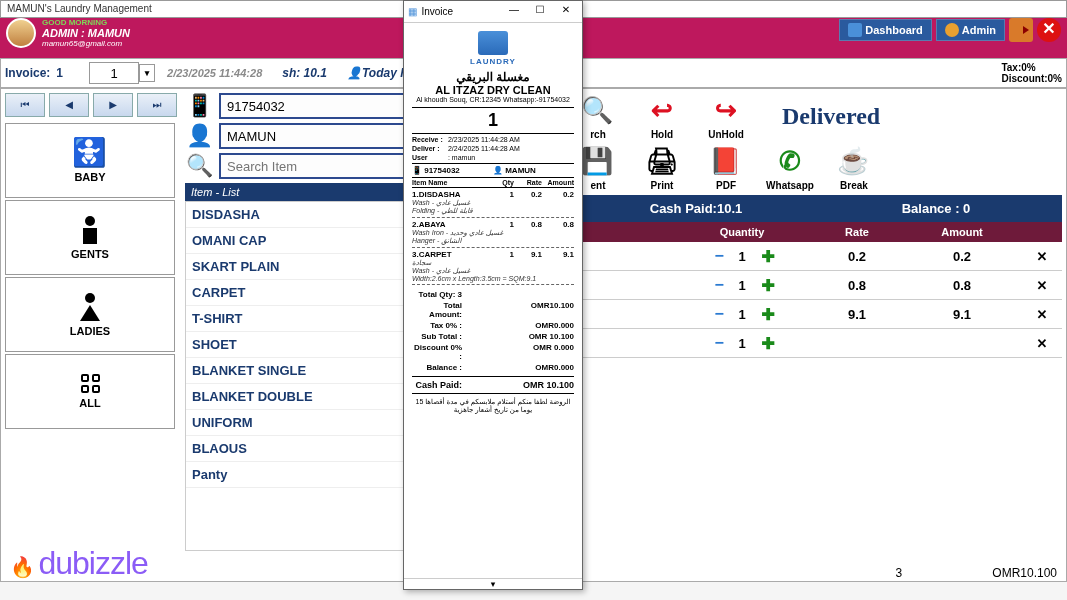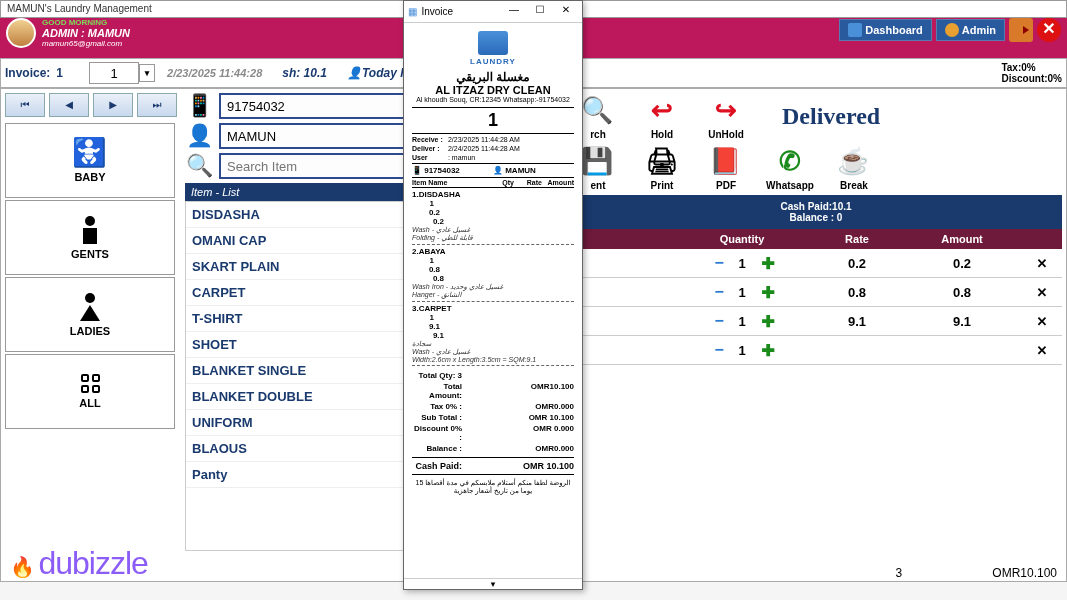--- a/index.html
+++ b/index.html
@@ -49,21 +49,21 @@
   .searchrow input { flex: 1; height: 26px; border: 2px solid #2d4a8f; padding: 0 6px; font-size: 13px; background: #fdfdfd; }
   .itemlisthdr { background: #1a3a6e; color: #fff; padding: 3px 6px; font-size: 11px; font-style: italic; }
   .itemlist { border: 1px solid #ccc; height: 350px; overflow-y: auto; }
   .itemrow { padding: 5px 6px; font-weight: bold; color: #1a3a6e; font-size: 13px; border-bottom: 1px solid #eee; cursor: pointer; }
   
   .rightcol { width: 500px; padding: 4px; }
   .actionrow { display: flex; gap: 8px; margin-bottom: 4px; }
   .actionbtn { flex: none; width: 56px; text-align: center; cursor: pointer; font-size: 10px; font-weight: bold; }
   .actionbtn .aico { width: 40px; height: 34px; margin: 0 auto 2px; display: flex; align-items: center; justify-content: center; font-size: 26px; }
   .delivered { font-family: Georgia,serif; color: #1a3a6e; font-size: 24px; font-weight: bold; margin-left: 20px; align-self: center; }
-  .cashline { background: #1a3a6e; color: #fff; padding: 6px; display: flex; font-size: 10px; font-weight: bold; flex-direction: column; }
+  .cashline { background: #1a3a6e; color: #fff; padding: 6px; display: flex; font-size: 13px; font-weight: bold; }
   .cashline div { flex: 1; text-align: center; }
   .linehdr { background: #6e1a3a; color: #fff; display: flex; font-size: 11px; font-weight: bold; padding: 4px 0; }
   .linehdr div { text-align: center; }
   .linecell-q { width: 140px; } .linecell-r { width: 90px; } .linecell-a { width: 120px; } .linecell-x { width: 40px; }
   .linefill { flex: 1; }
   .linerow { display: flex; border-bottom: 1px solid #ccc; padding: 4px 0; font-size: 13px; font-weight: bold; align-items: center; }
   .qtycell { width: 140px; display: flex; justify-content: center; align-items: center; gap: 10px; }
   .qtycell button { width: 20px; height: 20px; border: none; background: none; font-weight: bold; cursor: pointer; font-size: 16px; }
   .minus { color: #2a7ad1; } .plus { color: #1a8a1a; }
   .ratec { width: 90px; text-align: center; } .amtc { width: 120px; text-align: center; }
@@ -85,21 +85,21 @@
   .inv-store { text-align: center; font-weight: bold; font-size: 11px; }
   .inv-sub { text-align: center; font-size: 7px; margin-bottom: 4px; }
   .inv-no { text-align: center; font-size: 18px; font-weight: bold; border-top: 1px solid #000; border-bottom: 1px solid #000; padding: 2px 0; }
   .inv-meta { font-size: 7px; margin: 2px 0; }
   .inv-meta b { display: inline-block; width: 34px; }
   .inv-cust { display: flex; border-top: 1px solid #000; border-bottom: 1px solid #000; padding: 2px 0; font-size: 8px; font-weight: bold; }
   .inv-cust div { flex: 1; }
   .inv-thd { display: flex; border-bottom: 1px solid #000; font-weight: bold; font-size: 7px; padding: 1px 0; }
   .inv-thd .n { flex: 1; } .inv-thd .q { width: 22px; text-align: right; } .inv-thd .r { width: 28px; text-align: right; } .inv-thd .a { width: 32px; text-align: right; }
   .inv-item { border-bottom: 1px dashed #666; padding: 2px 0; font-size: 7px; }
-  .inv-item .row1 { display: flex; font-weight: bold; font-size: 8px; flex-direction: column; }
+  .inv-item .row1 { display: flex; font-weight: bold; font-size: 8px; }
   .inv-item .n { flex: 1; } .inv-item .q { width: 22px; text-align: right; } .inv-item .r { width: 28px; text-align: right; } .inv-item .a { width: 32px; text-align: right; }
   .inv-item .desc { font-style: italic; color: #333; font-size: 7px; }
   .inv-totals { margin-top: 4px; }
   .inv-tot-row { display: flex; font-size: 8px; padding: 1px 0; gap: 48px; }
   .inv-tot-row .l { flex: 1; font-weight: bold; text-align: right; padding-right: 8px; }
   .inv-tot-row .v { width: 56px; text-align: right; font-weight: bold; }
   .inv-tot-row.big { border-top: 1px solid #000; border-bottom: 1px solid #000; font-size: 9px; padding: 3px 0; margin-top: 3px; }
   .inv-footar { text-align: center; font-size: 7px; margin-top: 4px; direction: rtl; }
   .inv-scrolldown { text-align: center; font-size: 9px; cursor: pointer; border-top: 1px solid #ccc; }
   

